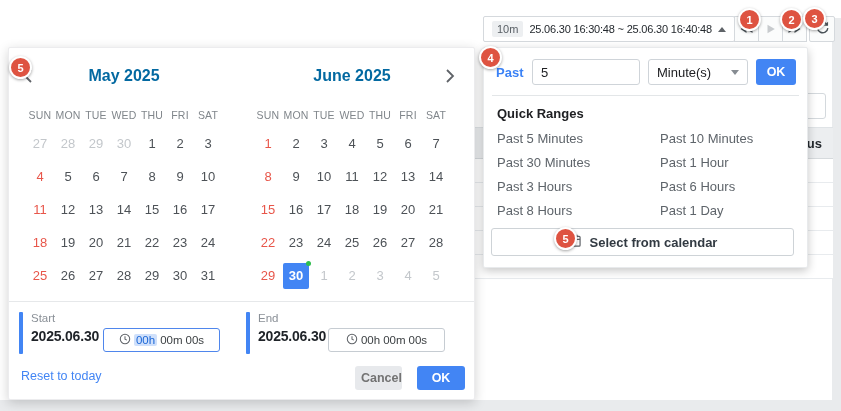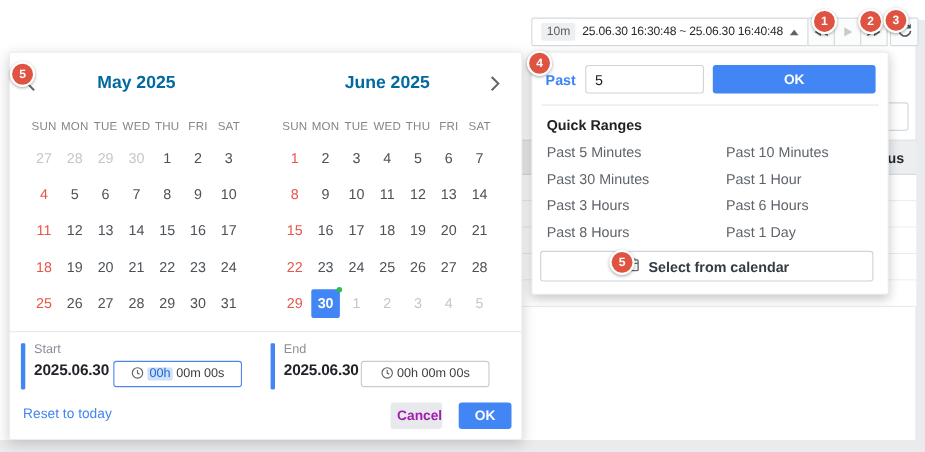--- a/index.html
+++ b/index.html
@@ -66,21 +66,21 @@
   .dt-start{left:10px;}
   .dt-end{left:237px;}
   .dt-bar{position:absolute;left:0;top:2px;width:4px;height:42px;background:#4285f4;border-radius:1px;}
   .dt-label{position:absolute;left:12px;top:2px;font-size:11.5px;color:#8a9097;}
   .dt-date{position:absolute;left:12px;top:18px;font-size:14px;font-weight:bold;letter-spacing:-.2px;color:#1f2328;}
   .time-box{position:absolute;top:18px;width:117px;height:24px;border-radius:3px;display:flex;align-items:center;justify-content:center;gap:3px;font-size:11.5px;color:#3c4043;box-sizing:border-box;background:#fff;cursor:text;}
   .time-start{left:84px;border:1.5px solid #4f86ec;}
   .time-end{left:82px;border:1px solid #c6ccd2;}
   .hh-hl{background:#cfe0fb;color:#1a66d6;padding:0 2px;border-radius:2px;}
   .reset-link{position:absolute;left:12px;top:321px;font-size:12.5px;color:#4285f4;cursor:pointer;background:none;border:none;padding:0;}
-  .btn-cancel{position:absolute;left:346px;top:318px;width:47px;height:24px;background:#e7e9ec;border:none;border-radius:3px;font-size:12.5px;font-weight:bold;color:#a21caf;cursor:pointer;}
+  .btn-cancel{position:absolute;left:346px;top:318px;width:47px;height:24px;background:#e7e9ec;border:none;border-radius:3px;font-size:12.5px;font-weight:bold;color:#737373;cursor:pointer;}
   .btn-ok{position:absolute;left:408px;top:318px;width:48px;height:24px;background:#4285f4;border:none;border-radius:3px;font-size:12.5px;font-weight:bold;color:#fff;cursor:pointer;}
 </style>
 </head>
 <body>
 
 <div class="stage">
 
   <div class="bg-bottom"></div>
   <div class="bg-right-strip"></div>
   <div class="bg-box"></div>
@@ -132,20 +132,24 @@
           <path d="M13.1 5.4 A5.6 5.6 0 1 0 13.7 8.6" fill="none" stroke="#4b5359" stroke-width="1.5"></path>
           <path d="M13.9 1.8 v4.4 h-4.4 z" fill="#4b5359"></path>
         </svg>
     </span>
   </button>
 
   <div class="quick-panel">
     <div class="past-row">
       <span class="past-label">Past</span>
       <input class="past-input" type="text" value="5" style="">
+      <div class="unit-select">
+        <span>Minute(s)</span>
+        <span class="caret-down"></span>
+      </div>
       <button class="past-ok">OK</button>
     </div>
     <div class="qp-divider"></div>
     <div class="qr-title">Quick Ranges</div>
     <div class="qr-grid">
         <div class="qr-item">Past 5 Minutes</div>
         <div class="qr-item">Past 10 Minutes</div>
         <div class="qr-item">Past 30 Minutes</div>
         <div class="qr-item">Past 1 Hour</div>
         <div class="qr-item">Past 3 Hours</div>

